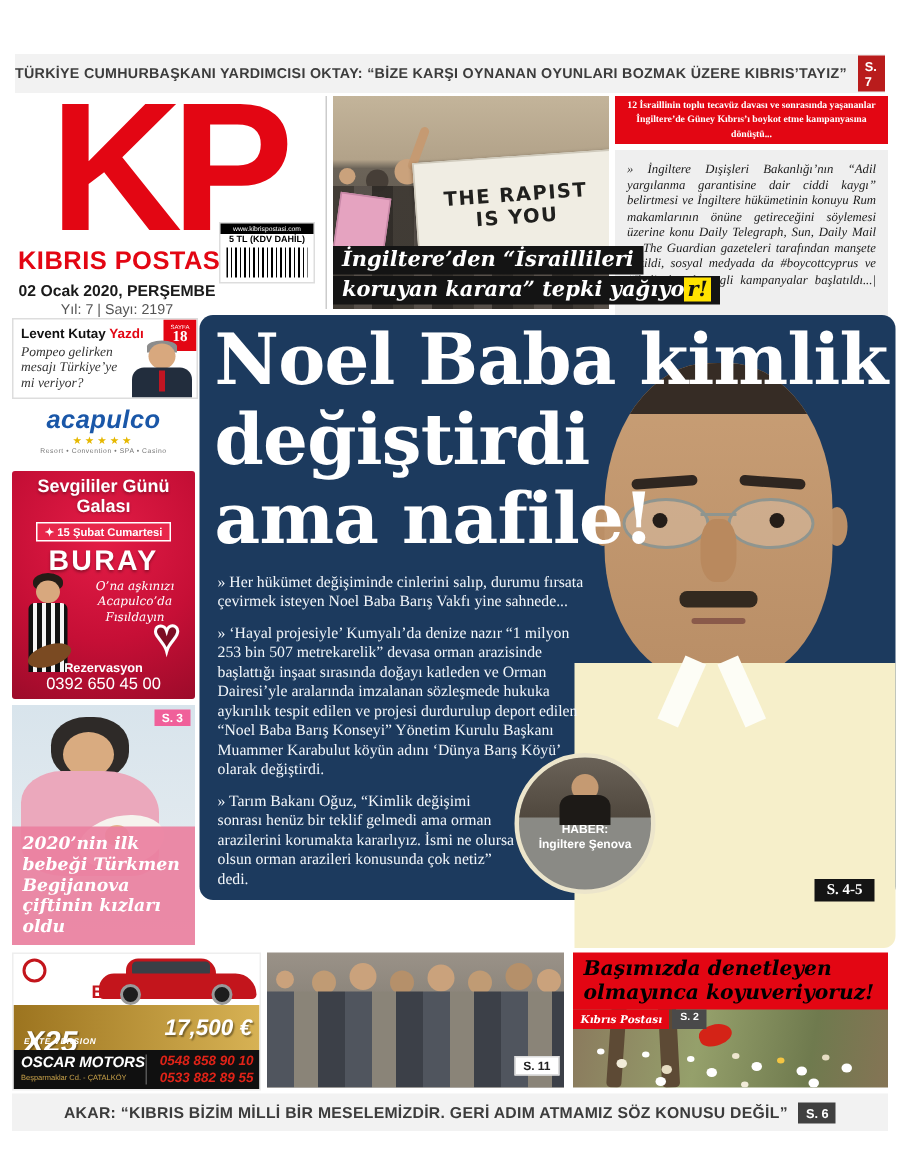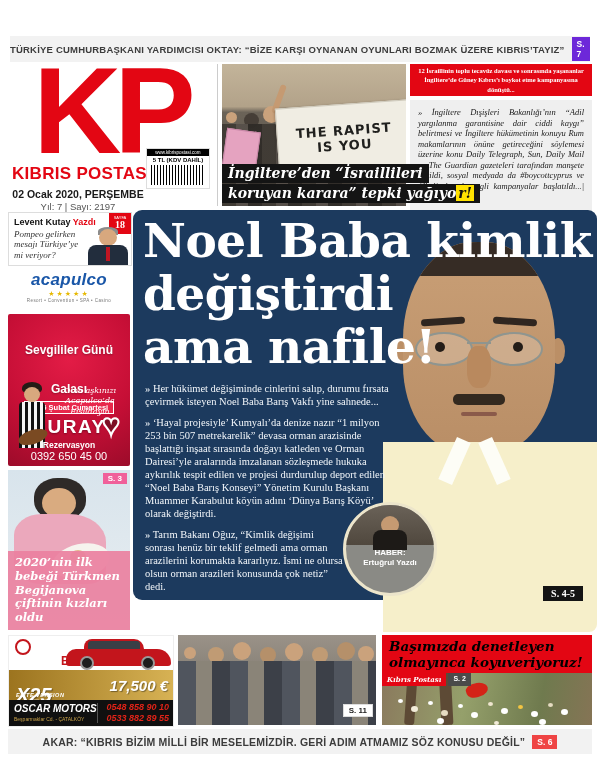--- a/index.html
+++ b/index.html
@@ -3,22 +3,22 @@
 <meta charset="utf-8">
 <style>
   html,body{margin:0;padding:0;background:#888;}
   .page{position:relative;width:600px;height:782px;background:#fff;overflow:hidden;
         font-family:"Liberation Sans",sans-serif;margin:0 auto;}
   .abs{position:absolute;}
 
   
   .strip{background:#f2f2f2;display:flex;align-items:center;justify-content:center;gap:7px;}
   .strip-text{font-size:9.5px;font-weight:bold;color:#3c3c3c;letter-spacing:.2px;white-space:nowrap;}
-  .strip-badge{background:#6d28d9;color:#fff;font-size:8.5px;font-weight:bold;padding:2px 5px;}
-  .strip-badge.lt{background:#ef4444;}
+  .strip-badge{background:#b91c1c;color:#fff;font-size:8.5px;font-weight:bold;padding:2px 5px;}
+  .strip-badge.lt{background:#404040;}
 
   
   .kp-logo{font-size:122px;line-height:.78;font-weight:bold;color:#e30613;letter-spacing:-7px;text-align:center;width:100%;}
   .kp-name{font-size:17px;font-weight:bold;color:#e30613;letter-spacing:.3px;white-space:nowrap;}
   .kp-date{font-size:10.5px;font-weight:bold;color:#1a1a1a;}
   .kp-issue{font-size:9.5px;color:#555;}
   .pricebox{width:62px;background:#fff;border:1px solid #ddd;font-family:"Liberation Sans",sans-serif;}
   .pricebox .site{background:#000;color:#fff;font-size:4.5px;text-align:center;padding:1px 0;white-space:nowrap;overflow:hidden;}
   .pricebox .price{font-size:6px;font-weight:bold;text-align:center;padding:1px 0;white-space:nowrap;}
   .barcode{height:20px;margin:1px 4px 3px 4px;background:repeating-linear-gradient(90deg,#000 0 1px,#fff 1px 3px);}
@@ -57,21 +57,21 @@
   .corner .s2{font-size:10px;font-weight:bold;font-family:"Liberation Serif",serif;display:block;}
 
   
   .aca-brand{font-style:italic;font-weight:bold;font-size:17px;color:#1a57a8;letter-spacing:.3px;}
   .aca-stars{font-size:7px;color:#e6b800;letter-spacing:2px;}
   .aca-tag{font-size:4.5px;color:#777;letter-spacing:.4px;}
 
   
   .buray{background:radial-gradient(circle at 50% 30%, #e31c46 0%, #c60f36 55%, #9c0b2a 100%);
     color:#fff;overflow:hidden;border-radius:2px;text-align:center;}
-  .buray .t1{font-size:12px;font-weight:bold;line-height:1.1;padding-top:4px;text-shadow:0 1px 2px rgba(0,0,0,.3);margin-top:26px;}
+  .buray .t1{font-size:12px;font-weight:bold;line-height:1.1;padding-top:4px;text-shadow:0 1px 2px rgba(0,0,0,.3);}
   .buray .chip{display:inline-block;border:1px solid #fff;background:#e8274b;font-size:7.5px;font-weight:bold;
     padding:1px 5px;margin-top:3px;}
   .buray .artist{font-size:19px;font-weight:bold;letter-spacing:1.5px;margin-top:2px;text-shadow:0 1px 2px rgba(0,0,0,.35);}
   .buray .slogan{font:italic 8px/1.3 "DejaVu Serif",serif;}
   .buray .resv1{font-size:8.5px;font-weight:bold;}
   .buray .resv2{font-size:11px;font-weight:normal;}
   .heart{font-size:30px;color:#7d0e24;-webkit-text-stroke:2px #fff;line-height:1;}
   .singer-head{background:#d8a87e;border-radius:50%;}
   .singer-hair{background:#241c16;border-radius:50% 50% 40% 40%;}
   .singer-shirt{background:repeating-linear-gradient(90deg,#111 0 3px,#f5f5f5 3px 6px);border-radius:4px 4px 0 0;}
@@ -299,21 +299,21 @@
       <p class="narrow">» Tarım Bakanı Oğuz, “Kimlik değişimi sonrası henüz bir teklif gelmedi ama orman arazilerini korumakta kararlıyız. İsmi ne olursa olsun orman arazileri konusunda çok netiz” dedi.</p>
     </div>
 
     <div class="abs reporter" style="left:210px;top:292px;width:88px;height:88px;z-index:6;">
       <div class="ph">
           <i></i>
           <u></u>
         </div>
       <div class="tx">
         <div>HABER:</div>
-        <div>Ertuğrul Yazdı</div>
+        <div>İngiltere Şenova</div>
       </div>
     </div>
 
     <div class="abs pagebadge" style="right:14px;top:376px;z-index:6;">S. 4-5</div>
   </div>
 
   <div class="abs baic" style="left:8px;top:635px;width:164px;height:90px;">
     <div class="abs baic-emblem" style="left:6px;top:3px;width:12px;height:12px;"></div>
     <div class="abs baic-brand" style="left:4px;top:18px;">BAIC</div>
     <div class="abs" style="right:2px;top:1px;width:105px;height:33px;">

